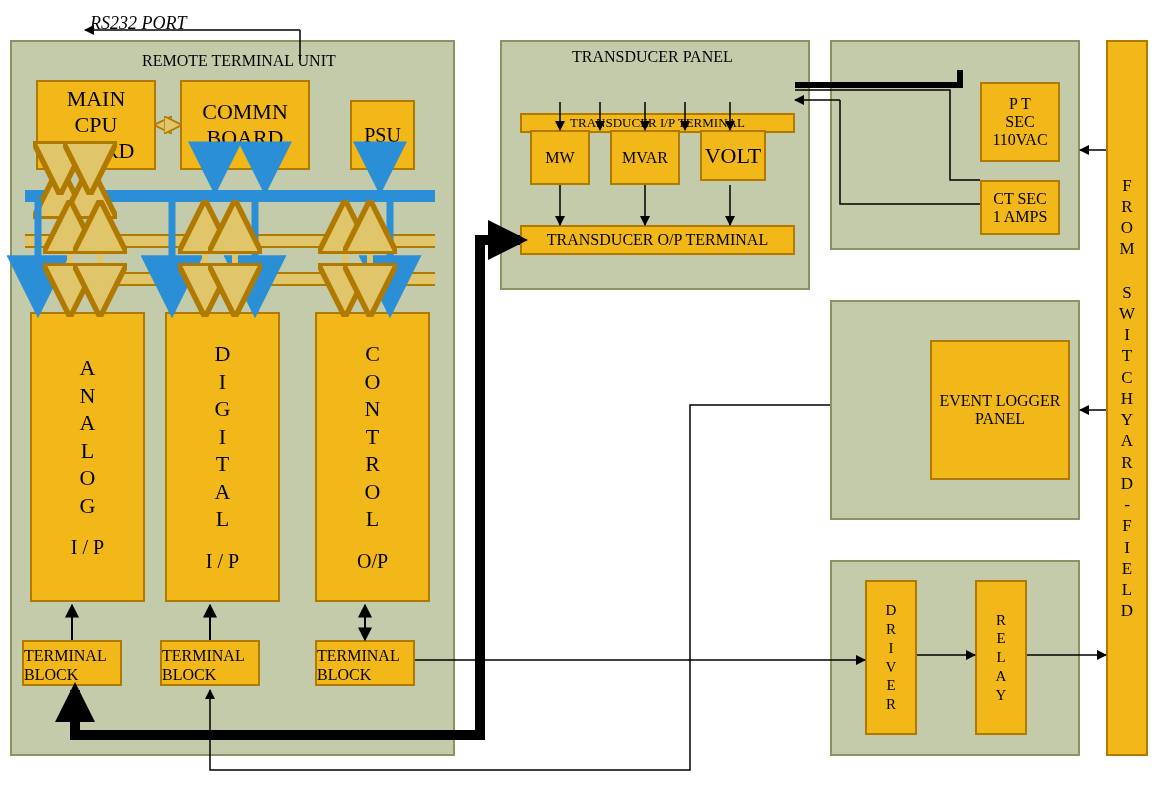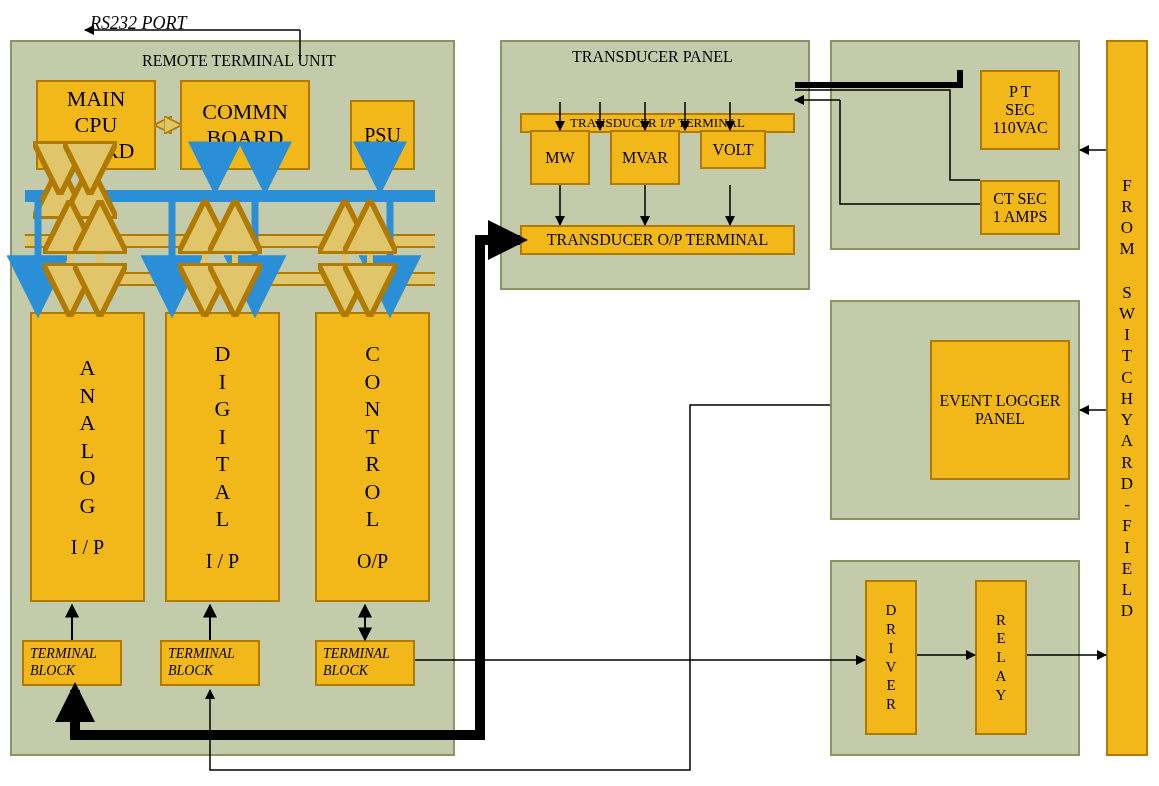--- a/index.html
+++ b/index.html
@@ -28,21 +28,21 @@
   .vbox {
     flex-direction: column;
     letter-spacing: 0;
   }
   .vbox span { display: block; line-height: 1.25; }
   .title {
     position: absolute;
     font-size: 18px;
     font-family: "Times New Roman", serif;
   }
-  .tb { font-size: 14px; text-align: left; padding-left: 6px; justify-content: flex-start; align-items: flex-start; flex-direction: column; line-height:1.2; padding-top:4px;font-style:italic;}
+  .tb { font-size: 16px; text-align: left; padding-left: 0; justify-content: flex-start; align-items: flex-start; flex-direction: column; line-height:1.2; padding-top:4px;}
   
   .bluebar {
     position: absolute;
     background: #2a8fd6;
     height: 12px;
   }
   .tanbar {
     position: absolute;
     background: #e1c56b;
     border-top: 2px solid #b07a00;
@@ -115,25 +115,25 @@
 BLOCK</div>
 <div class="box tb" style="left:315px; top:640px; width:100px; height:46px; white-space:pre-line;">TERMINAL
 BLOCK</div>
 
 <div class="panel" style="left:500px; top:40px; width:310px; height:250px;">
   <div class="title" style="left:70px; top:6px; font-size:16px;text-align:center;">TRANSDUCER  PANEL</div>
 </div>
 <div class="box" style="left:520px; top:72px; width:275px; height:20px; font-size:13px;margin-top:41px;">TRANSDUCER  I/P TERMINAL</div>
 <div class="box" style="left:530px; top:130px; width:60px; height:55px; font-size:16px;">MW</div>
 <div class="box" style="left:610px; top:130px; width:70px; height:55px; font-size:16px;">MVAR</div>
-<div class="box" style="left:700px; top:130px; width:66px; height:39px; font-size:16px;">VOLT</div>
+<div class="box" style="left:700px; top:130px; width:66px; height:51px; font-size:22px;">VOLT</div>
 <div class="box" style="left:520px; top:225px; width:275px; height:30px; font-size:16px;text-align:center;">TRANSDUCER O/P TERMINAL</div>
 
 <div class="panel" style="left:830px; top:40px; width:250px; height:210px;"></div>
-<div class="box" style="left:980px; top:70px; width:80px; height:80px; white-space:pre-line; font-size:16px;">P T
+<div class="box" style="left:980px; top:82px; width:80px; height:80px; white-space:pre-line; font-size:16px;">P T
 SEC
 110VAC</div>
 <div class="box" style="left:980px; top:180px; width:80px; height:55px; white-space:pre-line; font-size:16px;">CT SEC
 1 AMPS</div>
 
 <div class="panel" style="left:830px; top:300px; width:250px; height:220px;"></div>
 <div class="box" style="left:930px; top:340px; width:140px; height:140px; white-space:pre-line; font-size:16px;">EVENT LOGGER
 PANEL</div>
 
 <div class="panel" style="left:830px; top:560px; width:250px; height:196px;"></div>

